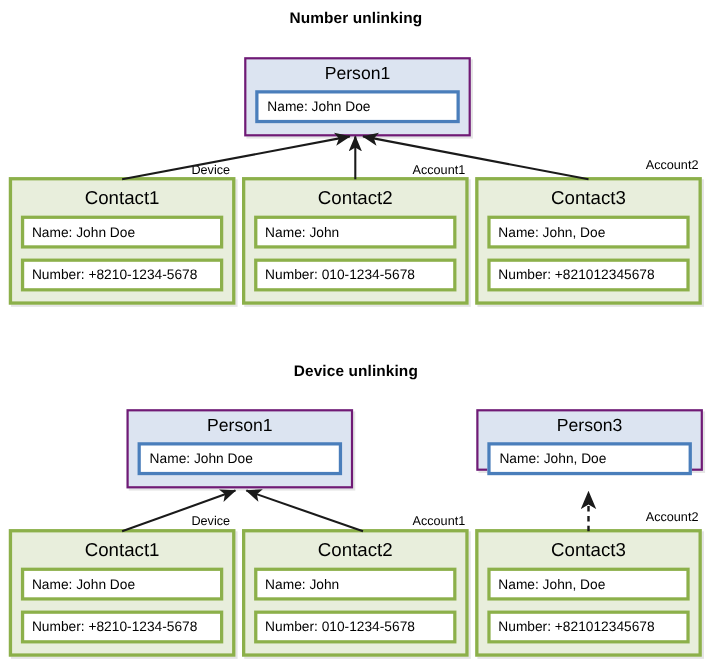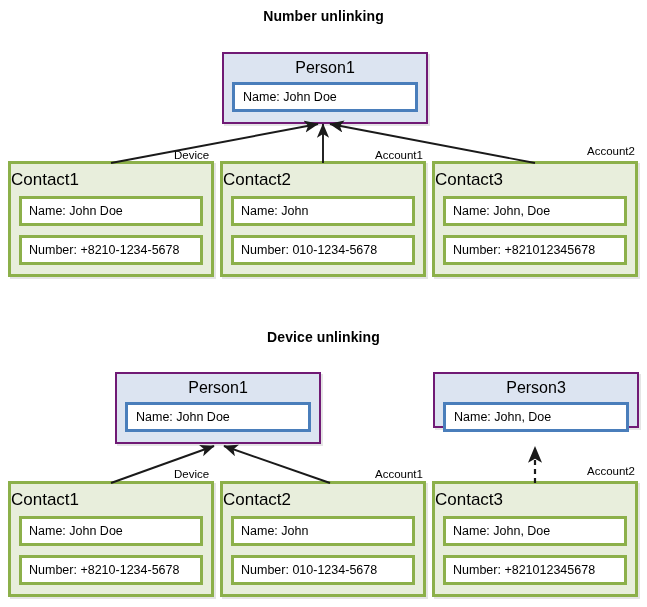--- a/index.html
+++ b/index.html
@@ -56,21 +56,21 @@
   }
   
   .contact-box {
     position: absolute;
     box-sizing: border-box;
     background: #E8EEDC;
     border: 3px solid #8CB04A;
     box-shadow: 2px 2px 0 rgba(0,0,0,0.10);
   }
   .contact-title {
-    text-align: left;
+    text-align: center;
     font-size: 17px;
     line-height: 32px;
     height: 32px;
     color: #000000;
   }
   .contact-field {
     box-sizing: border-box;
     background: #ffffff;
     border: 3px solid #8CB04A;
     margin: 0 8px 9px 8px;

